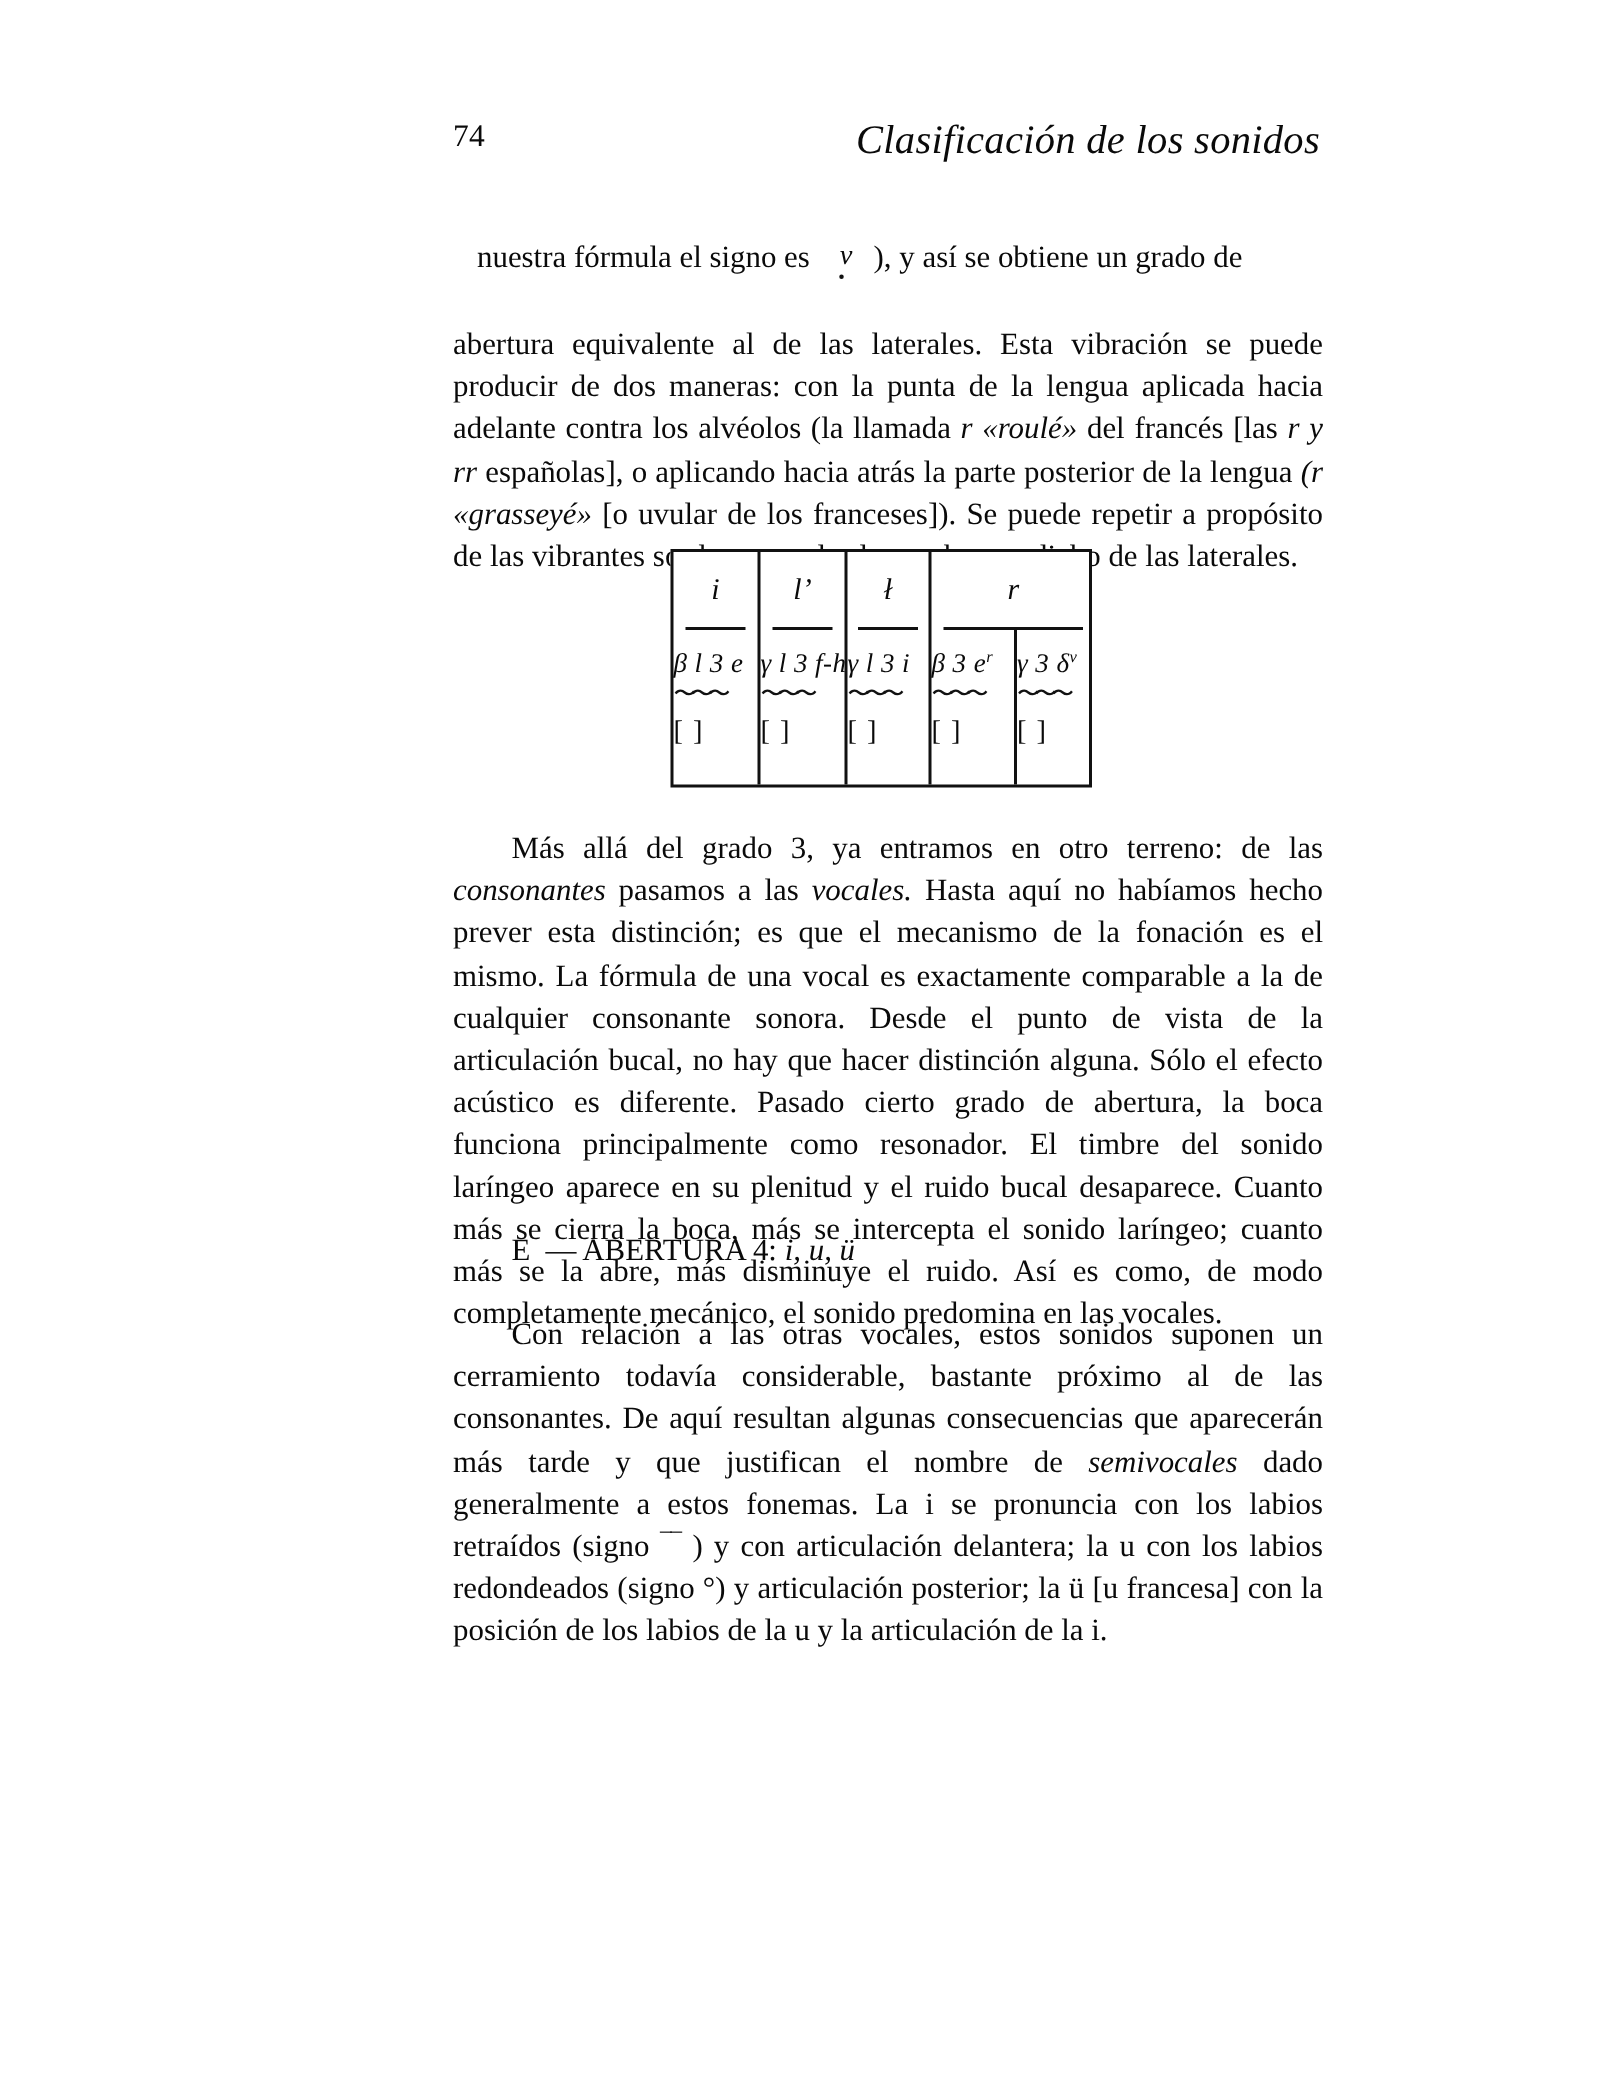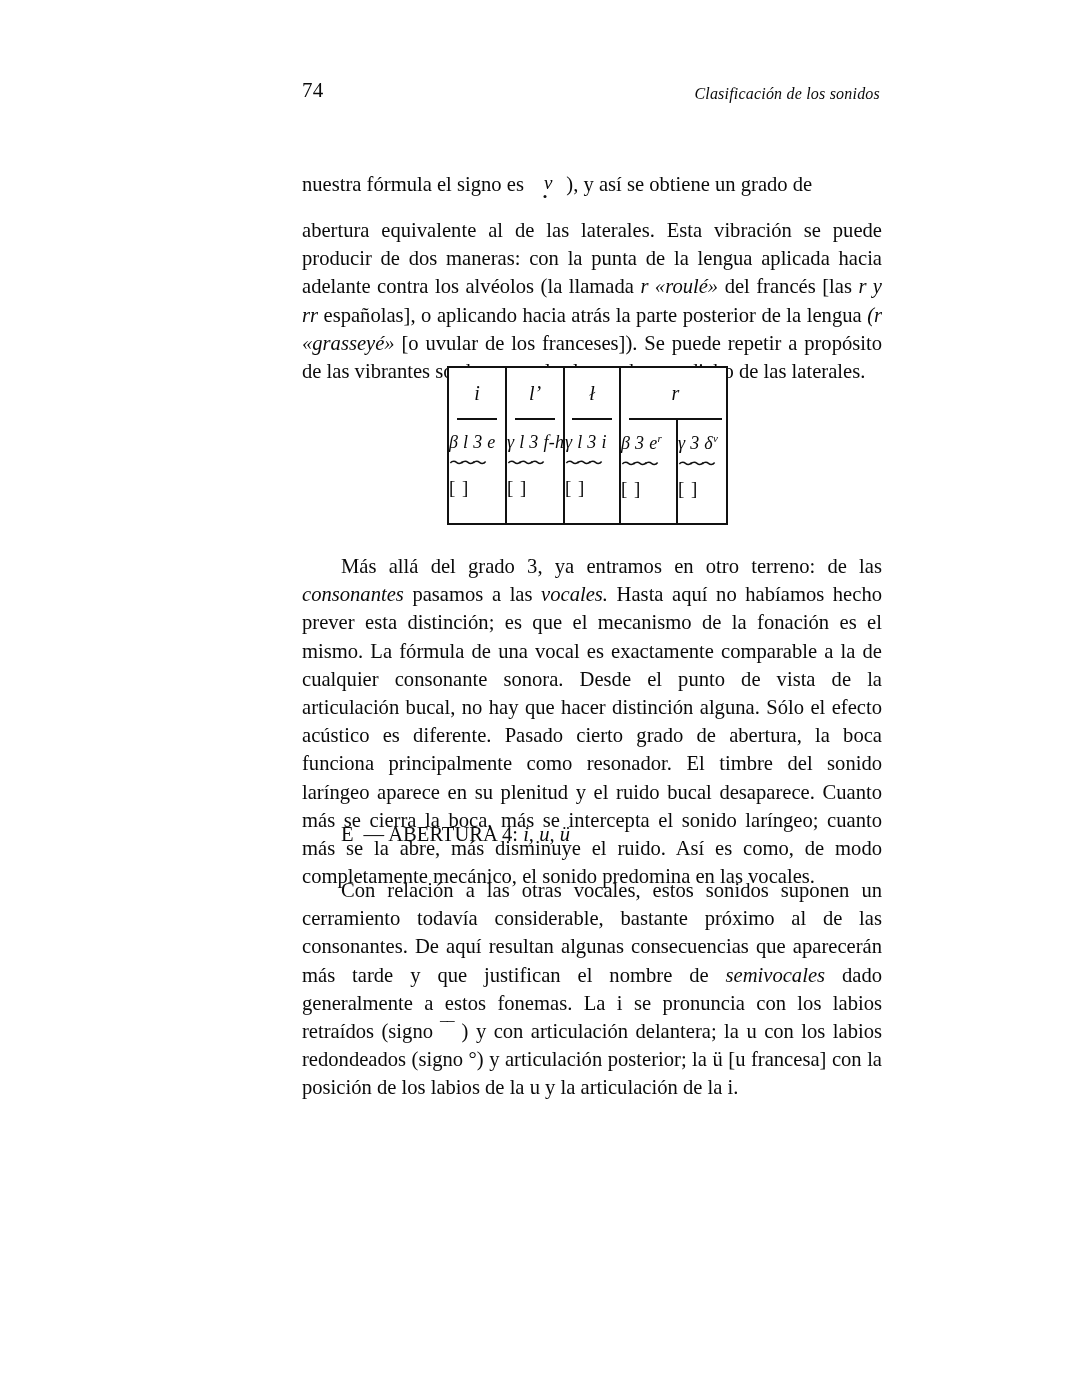--- a/index.html
+++ b/index.html
@@ -24,30 +24,30 @@
     background: #ffffff;
   }
 
   
   .running-head {
     position: absolute;
     left: 302px;
     top: 78px;
     width: 578px;
     display: flex;
-    align-items: flex-end;
+    align-items: flex-start;
     justify-content: space-between;
   }
   .folio {
     font-size: 21px;
     letter-spacing: .2px;
   }
   .head-title {
     font-style: italic;
-    font-size: 16px;
+    font-size: 27px;
     letter-spacing: .2px;
   }
 
   
   .col {
     position: absolute;
     left: 302px;
     width: 580px;
   }
   p {
@@ -63,21 +63,21 @@
 
   
   .lead-line {
     position: absolute;
     left: 302px;
     font-size: 20.6px;
     line-height: 28px;
     white-space: nowrap;
   }
   #lead1 { top: 124px; }
-  #lead2 { top: 170px; }
+  #lead2 { top: 158px; margin-left: 16px; }
 
   .glyph-vibrant {
     font-style: italic;
     font-size: 19px;
     position: relative;
     display: inline-block;
     padding: 0 14px 0 20px;
     top: -2px;
   }
   .glyph-vibrant::after {

